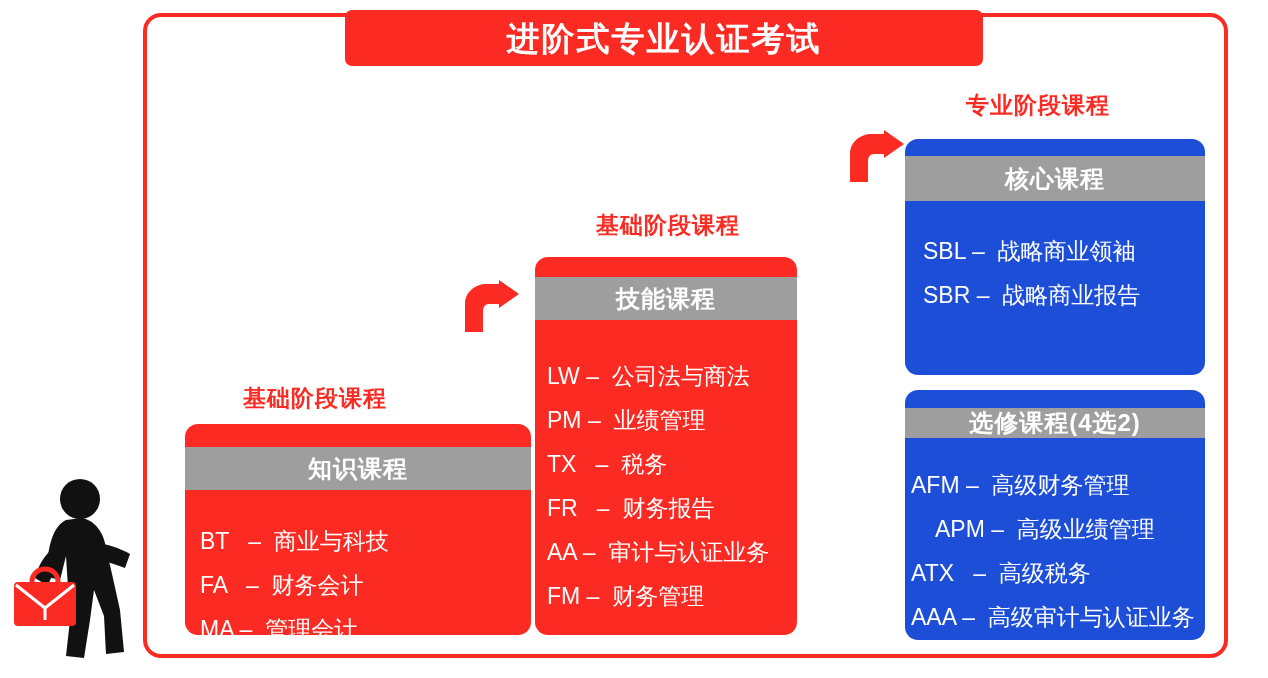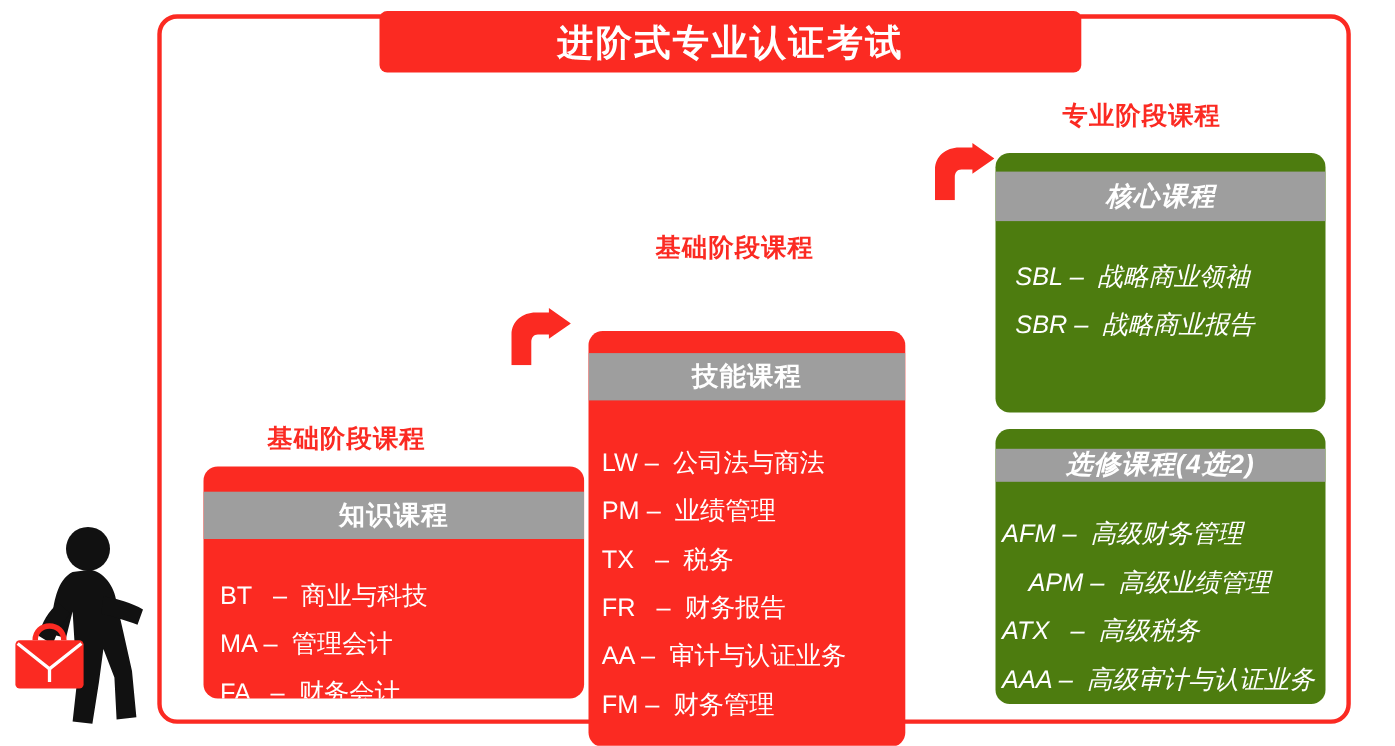--- a/index.html
+++ b/index.html
@@ -66,21 +66,21 @@
   #stage-label-3 { left: 966px; top: 90px;  }
 
   
   .card {
     position: absolute;
     border-radius: 13px;
     overflow: hidden;
     z-index: 4;
   }
   .card.red    { background: #FB2A22; }
-  .card.orange { background: #4d7c0f; font-style: italic; }
+  .card.orange { background: #1d4ed8; }
 
   .card-header {
     position: absolute;
     left: 0;
     right: 0;
     background: #9E9E9E;
     display: flex;
     align-items: center;
     justify-content: center;
   }
@@ -110,21 +110,21 @@
   
   #card-knowledge { left: 185px; top: 424px; width: 298px; height: 211px; padding-left: 48px; }
   #card-knowledge .card-header { top: 23px; height: 43px; }
   #card-knowledge .card-body   { top: 66px; }
   #card-knowledge .course-item { left: 15px; }
   #card-knowledge .course-item:nth-child(1) { top: 40px; }
   #card-knowledge .course-item:nth-child(2) { top: 84px; }
   #card-knowledge .course-item:nth-child(3) { top: 128px; }
 
   
-  #card-skills { left: 535px; top: 257px; width: 288px; height: 378px; margin-top: 44px; }
+  #card-skills { left: 535px; top: 257px; width: 262px; height: 378px; }
   #card-skills .card-header { top: 20px; height: 43px; }
   #card-skills .card-body   { top: 63px; border-radius: 27px; }
   #card-skills .course-item { left: 12px; }
   #card-skills .course-item:nth-child(1) { top: 45px; }
   #card-skills .course-item:nth-child(2) { top: 89px; }
   #card-skills .course-item:nth-child(3) { top: 133px; }
   #card-skills .course-item:nth-child(4) { top: 177px; }
   #card-skills .course-item:nth-child(5) { top: 221px; }
   #card-skills .course-item:nth-child(6) { top: 265px; }
 
@@ -209,22 +209,22 @@
     <path d="M2 52 L2 24 C2 12 12 4 24 4 L36 4 L36 0 L56 14 L36 28 L36 24 L26 24 C22 24 20 27 20 31 L20 52 Z" fill="#FB2A22"></path>
   </svg>
 </div>
 
 <div class="card red" id="card-knowledge">
   <div class="card-header">
     <span class="header-text">知识课程</span>
   </div>
   <div class="card-body">
     <div class="course-item">BT   –  商业与科技</div>
+    <div class="course-item">FA   –  财务会计</div>
     <div class="course-item">MA –  管理会计</div>
-    <div class="course-item">FA   –  财务会计</div>
   </div>
 </div>
 
 <div class="card red" id="card-skills">
   <div class="card-header">
     <span class="header-text">技能课程</span>
   </div>
   <div class="card-body">
     <div class="course-item">LW –  公司法与商法</div>
     <div class="course-item">PM –  业绩管理</div>

